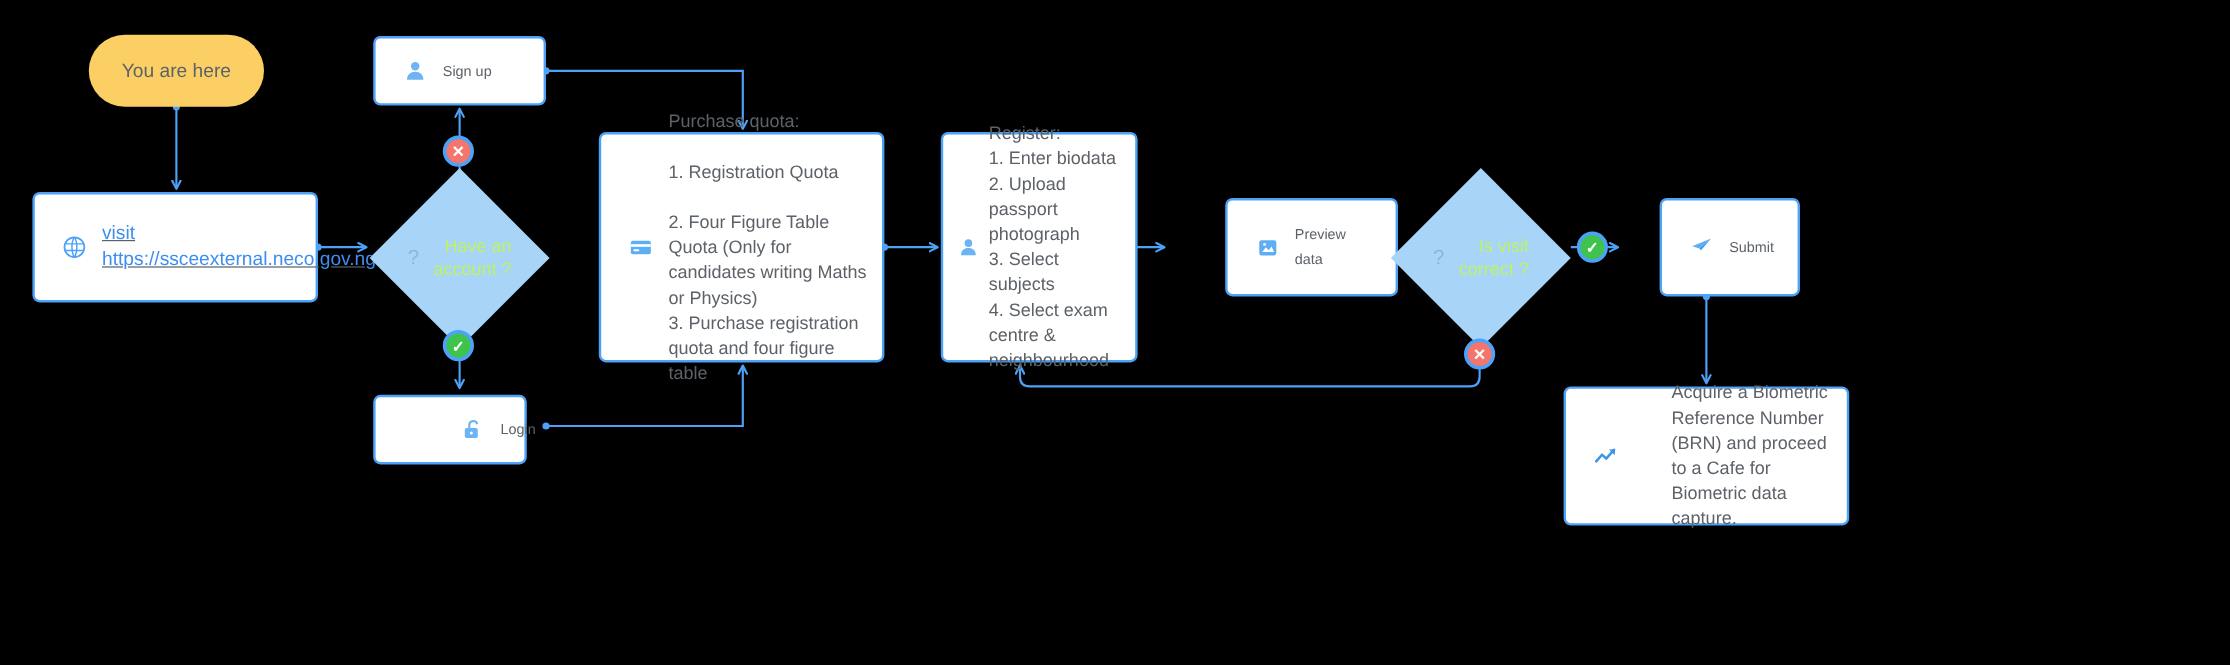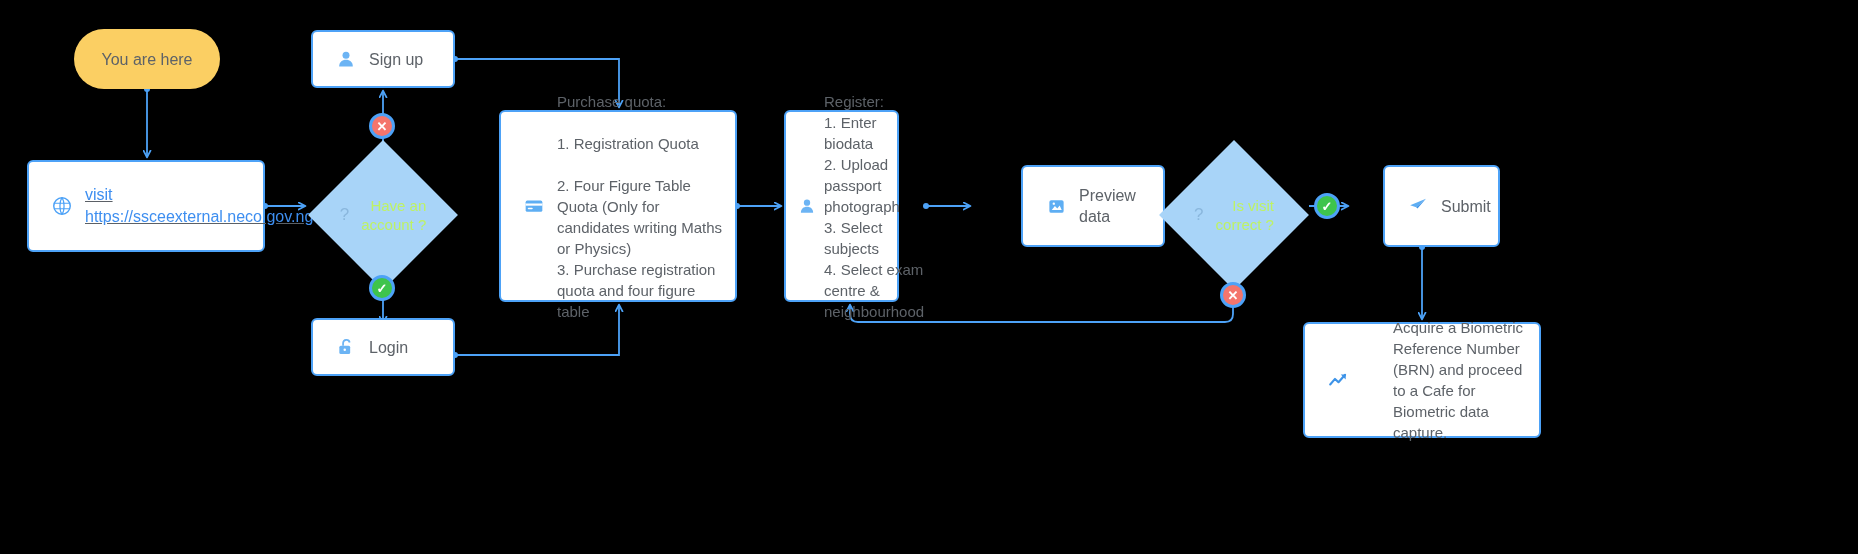--- a/index.html
+++ b/index.html
@@ -42,21 +42,21 @@
     flex: 0 0 auto;
     width: 30px;
     margin-left: 18px;
     margin-right: 8px;
     display: flex;
     align-items: center;
     justify-content: center;
   }
   .node .txt {
     flex: 1 1 auto;
-    font-size: 16px;
+    font-size: 12px;
     line-height: 21px;
     color: #5d6268;
     white-space: pre-line;
     padding-right: 10px;
   }
 
   
   #you-are-here {
     left: 74px; top: 29px;
     width: 146px; height: 60px;
@@ -80,33 +80,33 @@
     color: #3d8ef0;
     font-size: 16px;
     line-height: 22px;
   }
 
   #signup-node {
     left: 311px; top: 30px;
     width: 144px; height: 58px;
   }
   #login-node {
-    left: 311px; top: 318px;
-    width: 144px; height: 58px;
+    left: 311px; top: 329px;
+    width: 128px; height: 58px; padding-left: 48px;
   }
 
   #purchase-node {
     left: 499px; top: 110px;
     width: 238px; height: 192px;
   }
   #purchase-node .txt { font-size: 15px; line-height: 21px; }
 
   #register-node {
     left: 784px; top: 110px;
-    width: 115px; height: 192px; justify-content: space-between;
+    width: 164px; height: 192px; justify-content: space-between;
   }
   #register-node .txt { font-size: 15px; line-height: 21px; }
   #register-node .glyph { margin-left: 10px; margin-right: 6px; width: 22px; }
 
   #preview-node {
     left: 1021px; top: 165px;
     width: 144px; height: 82px;
   }
 
   #submit-node {

